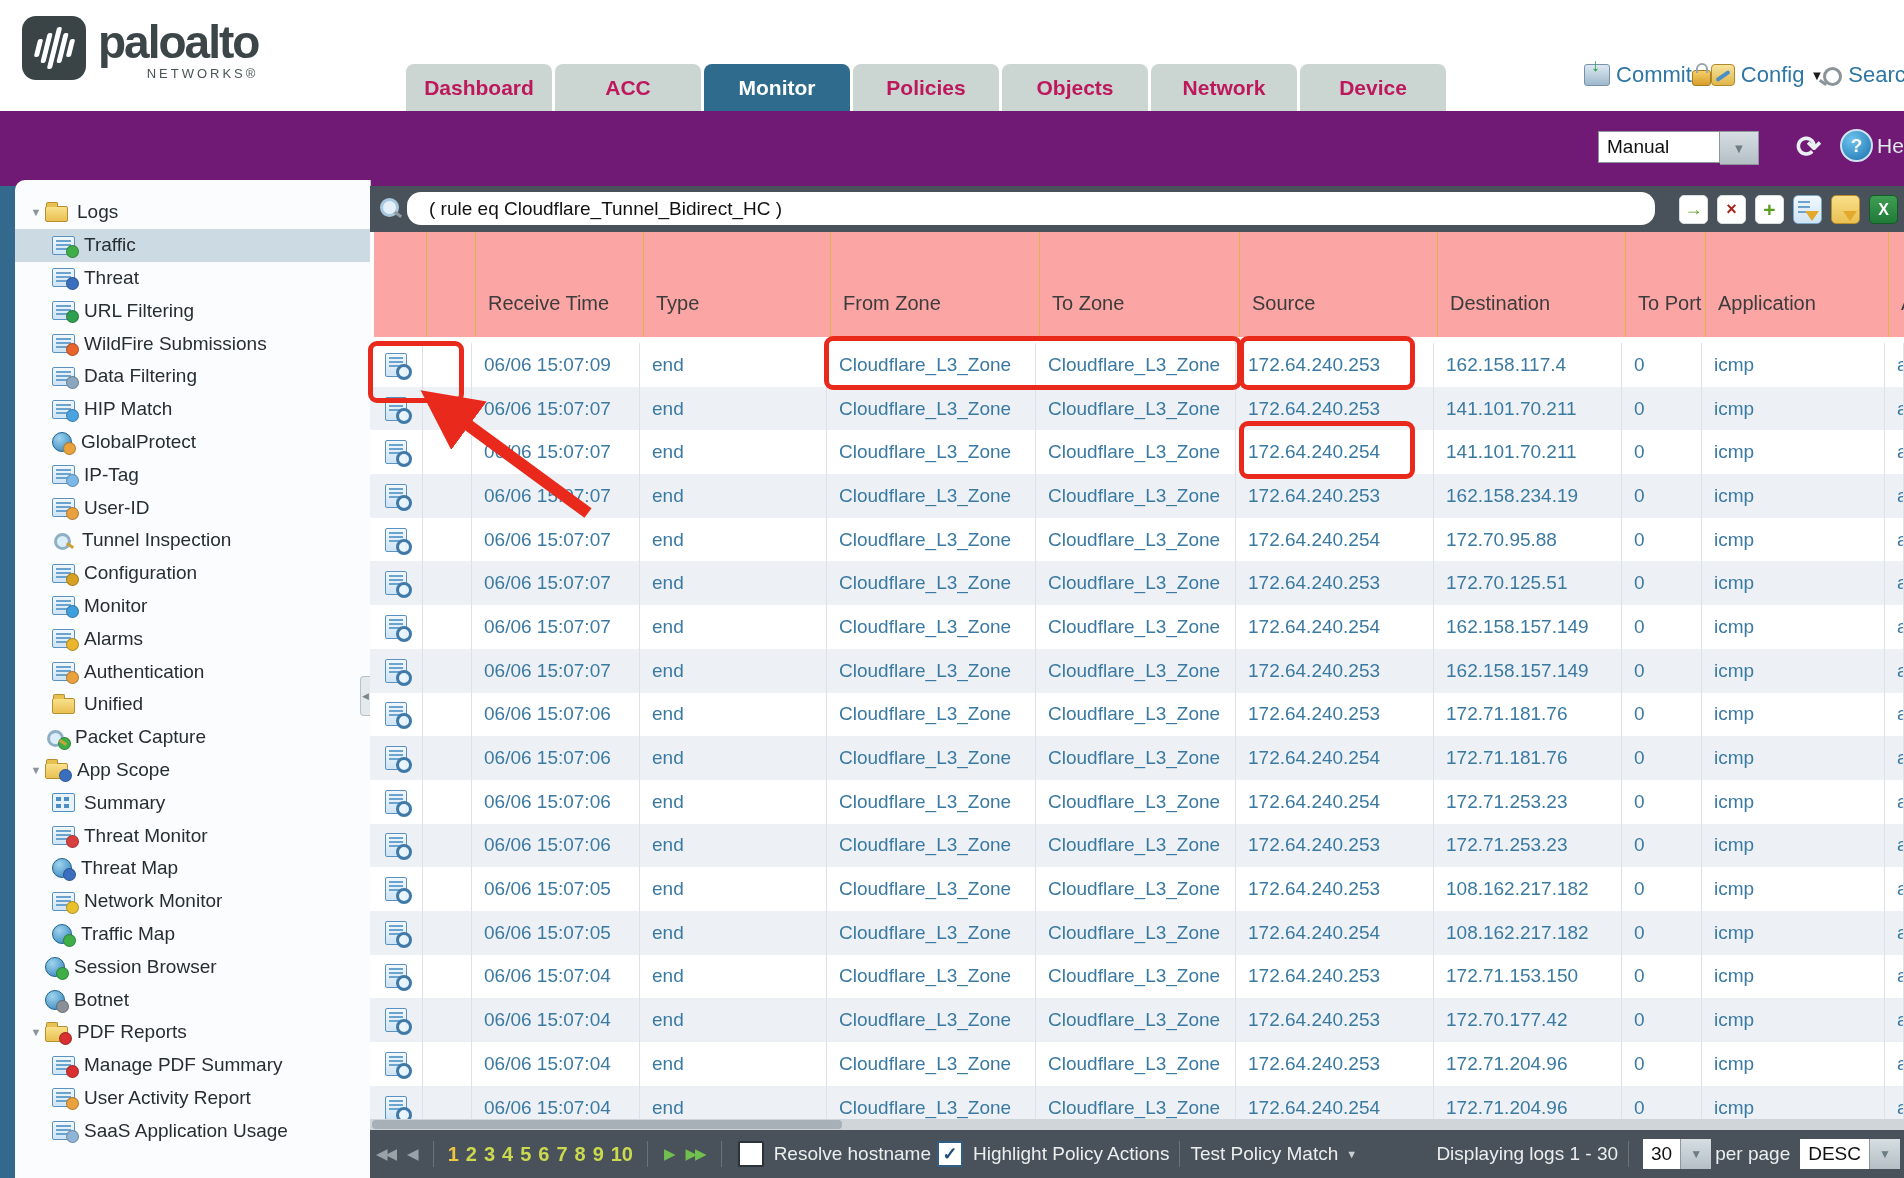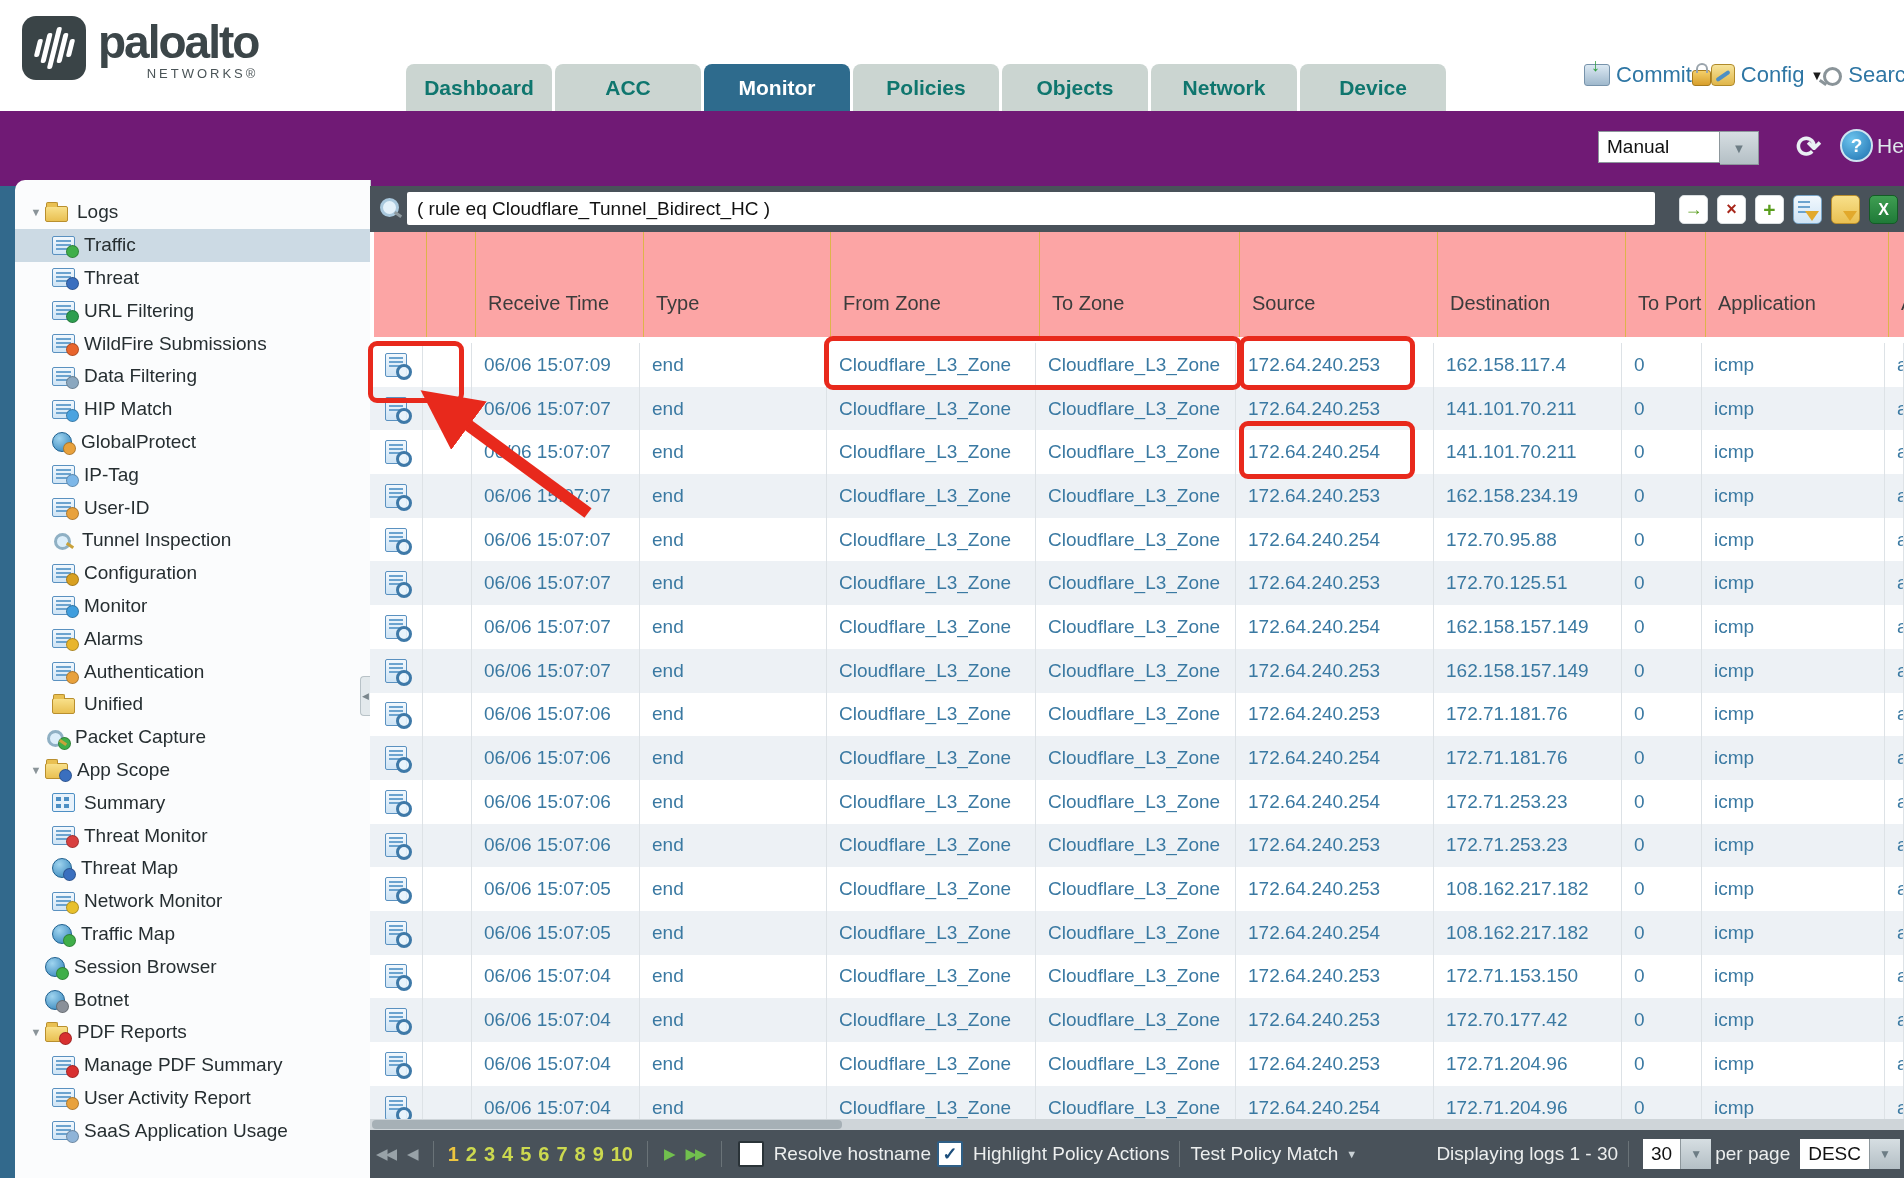--- a/index.html
+++ b/index.html
@@ -7,21 +7,21 @@
 
   
   .tophdr{position:absolute;left:0;top:0;width:1904px;height:111px;background:#ffffff;padding-left:26px;}
   .logo{position:absolute;left:22px;top:16px;display:flex;align-items:flex-start;}
   .logo-mark{width:64px;height:64px;background:#3a4447;border-radius:14px;display:flex;align-items:center;justify-content:center;gap:3px;}
   .logo-mark i{display:block;width:5px;background:#fff;border-radius:2px;transform:skewX(-14deg);}
   .logo-text{margin-left:12px;}
   .logo-brand{font-size:46px;font-weight:700;color:#3c4649;letter-spacing:-2px;line-height:52px;}
   .logo-sub{font-size:13px;letter-spacing:3px;color:#4a5457;text-align:right;margin-top:-2px;}
   .tabbar{position:absolute;left:406px;bottom:0;display:flex;gap:3px;}
-  .tab{width:146px;height:47px;background:#cbd5d1;border-radius:8px 8px 0 0;display:flex;align-items:center;justify-content:center;font-size:21px;font-weight:700;color:#0f766e;cursor:pointer;}
+  .tab{width:146px;height:47px;background:#cbd5d1;border-radius:8px 8px 0 0;display:flex;align-items:center;justify-content:center;font-size:21px;font-weight:700;color:#be185d;cursor:pointer;}
   .tab.active{background:#2e6b8d;color:#ffffff;}
   .topactions{position:absolute;right:12px;top:62px;display:flex;align-items:center;font-size:22px;color:#2e76a4;}
   .topactions .grp{display:flex;align-items:center;gap:6px;}
   .ico-commit{width:24px;height:20px;background:linear-gradient(#dce9f3,#9fb8cc);border:1px solid #7793ab;border-radius:3px;position:relative;}
   .ico-commit::before{content:"↓";position:absolute;left:6px;top:-10px;color:#2f9e3f;font-weight:bold;font-size:18px;}
   .ico-lock{width:17px;height:14px;background:linear-gradient(#f4cf6a,#d89f2b);border:1px solid #a87c1e;border-radius:3px;position:relative;margin-top:6px;}
   .ico-lock::before{content:"";position:absolute;left:3px;top:-8px;width:8px;height:8px;border:2px solid #9aa4ac;border-bottom:none;border-radius:6px 6px 0 0;}
   .ico-config{width:22px;height:20px;background:linear-gradient(#f6e39a,#e0b64a);border:1px solid #b08a2a;border-radius:4px;position:relative;}
   .ico-config::before{content:"";position:absolute;left:3px;top:9px;width:16px;height:4px;background:#4d8fc4;border-radius:2px;transform:rotate(-35deg);}
   .caret{color:#1c1c1c;font-size:13px;}
@@ -59,21 +59,21 @@
   .si.grid{background:#e8f2fb;border:1px solid #4d8fc4;}
   .si.grid::before{content:"";position:absolute;left:3px;top:3px;width:5px;height:4px;background:#4d8fc4;box-shadow:8px 0 0 #4d8fc4,0 7px 0 #4d8fc4,8px 7px 0 #4d8fc4;}
   .si.globe{border-radius:50%;width:18px;height:18px;background:radial-gradient(circle at 35% 30%,#9fd4ef,#2d7fb8);border:1px solid #1d5f8e;}
   .collapse-handle{position:absolute;right:0;top:496px;width:9px;height:38px;background:#e3e9ec;border:1px solid #b8c2c7;border-right:none;border-radius:4px 0 0 4px;color:#7a868c;font-size:9px;display:flex;align-items:center;justify-content:center;}
 
   
   .main{position:absolute;left:370px;top:186px;width:1534px;height:992px;background:#fff;}
   .filterbar{position:absolute;left:0;top:0;width:1534px;height:46px;background:#49525a;}
   .fmag{position:absolute;left:10px;top:12px;width:13px;height:13px;border:3px solid #a9c8dd;border-radius:50%;background:#e4f1fa;}
   .fmag::after{content:"";position:absolute;left:11px;top:12px;width:8px;height:3px;background:#8f9aa0;transform:rotate(35deg);}
-  .finput{position:absolute;left:37px;top:6px;width:1248px;height:33px;border:none;border-radius:2px;font-size:19px;font-family:"Liberation Sans",sans-serif;color:#111;padding:0 10px;box-sizing:border-box;}
+  .finput{position:absolute;left:37px;top:6px;width:1248px;height:33px;border:none;border-radius:14px;font-size:19px;font-family:"Liberation Sans",sans-serif;color:#111;padding:0 22px;box-sizing:border-box;}
   .fbtns{position:absolute;right:6px;top:9px;display:flex;gap:9px;}
   .fb{width:27px;height:27px;border-radius:5px;background:#fff;border:1px solid #d8dde0;display:flex;align-items:center;justify-content:center;font-weight:bold;font-size:18px;}
   .fb.go{color:#5a9e1e;}
   .fb.clear{color:#a8271b;}
   .fb.add{color:#5a9e1e;font-size:21px;}
   .fb.builder{background:linear-gradient(#f2f8fd,#cfe4f5);border:1px solid #7aa6c8;position:relative;}
   .fb.builder::before{content:"";position:absolute;left:4px;top:5px;width:12px;height:2px;background:#6ba3cf;box-shadow:0 5px 0 #6ba3cf,0 10px 0 #6ba3cf;}
   .fb.builder::after,.fb.load::after{content:"";position:absolute;right:2px;bottom:2px;width:0;height:0;border-left:7px solid transparent;border-right:7px solid transparent;border-top:10px solid #e2a92c;}
   .fb.load{background:linear-gradient(#f8e08a,#e9c052);border:1px solid #b98f2e;position:relative;}
   .fb.excel{background:linear-gradient(#3f9e52,#1f7a38);border:1px solid #135c26;color:#fff;font-size:16px;}

